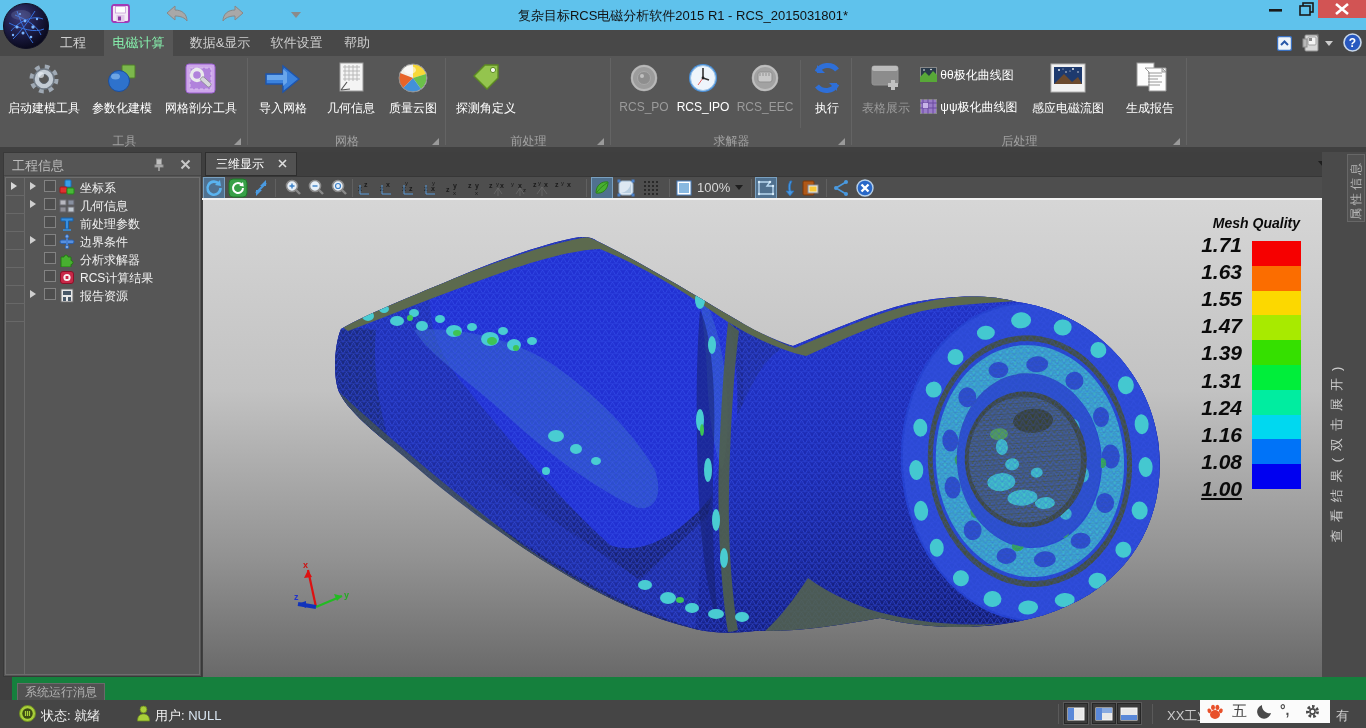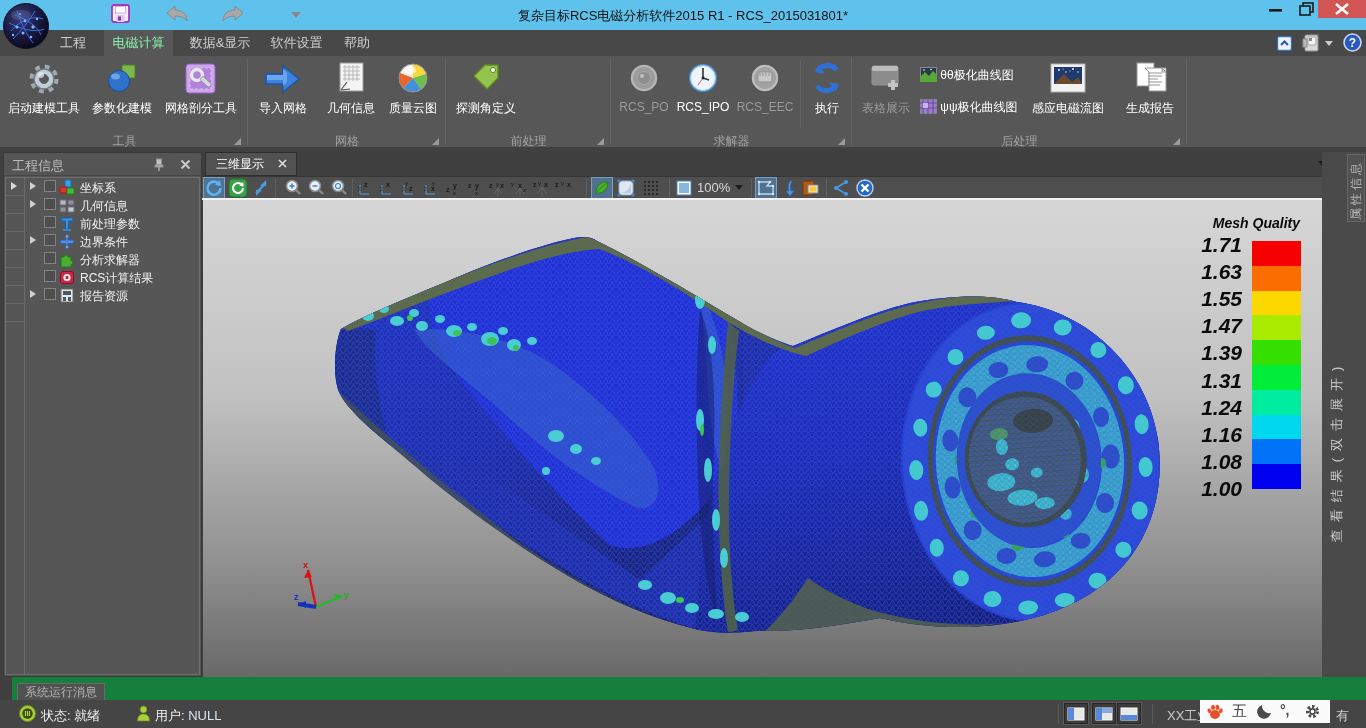--- a/index.html
+++ b/index.html
@@ -810,21 +810,21 @@
 
   <div class="lgnum" style="top:233px;text-align:right;">1.71</div>
   <div class="lgnum" style="top:260px;">1.63</div>
   <div class="lgnum" style="top:287px;">1.55</div>
   <div class="lgnum" style="top:314px;">1.47</div>
   <div class="lgnum" style="top:341px;">1.39</div>
   <div class="lgnum" style="top:369px;">1.31</div>
   <div class="lgnum" style="top:396px;">1.24</div>
   <div class="lgnum" style="top:423px;">1.16</div>
   <div class="lgnum" style="top:450px;">1.08</div>
-  <div class="lgnum" style="top:477px;">1.00</div>
+  <div class="lgnum" style="top:477px;text-decoration:underline;">1.00</div>
 
   <div style="position:absolute; left:1190px; top:215px; width:110px; text-align:right; font-size:14px; font-weight:bold; font-style:italic; color:#0a0a0a;">Mesh Quality</div>
   <div id="lgbar">
     <div style="background:#f60000;"></div>
     <div style="background:#fb6d00;"></div>
     <div style="background:#fcd800;"></div>
     <div style="background:#a8ea00;"></div>
     <div style="background:#35e000;"></div>
     <div style="background:#00ee3a;"></div>
     <div style="background:#00eda0;"></div>

